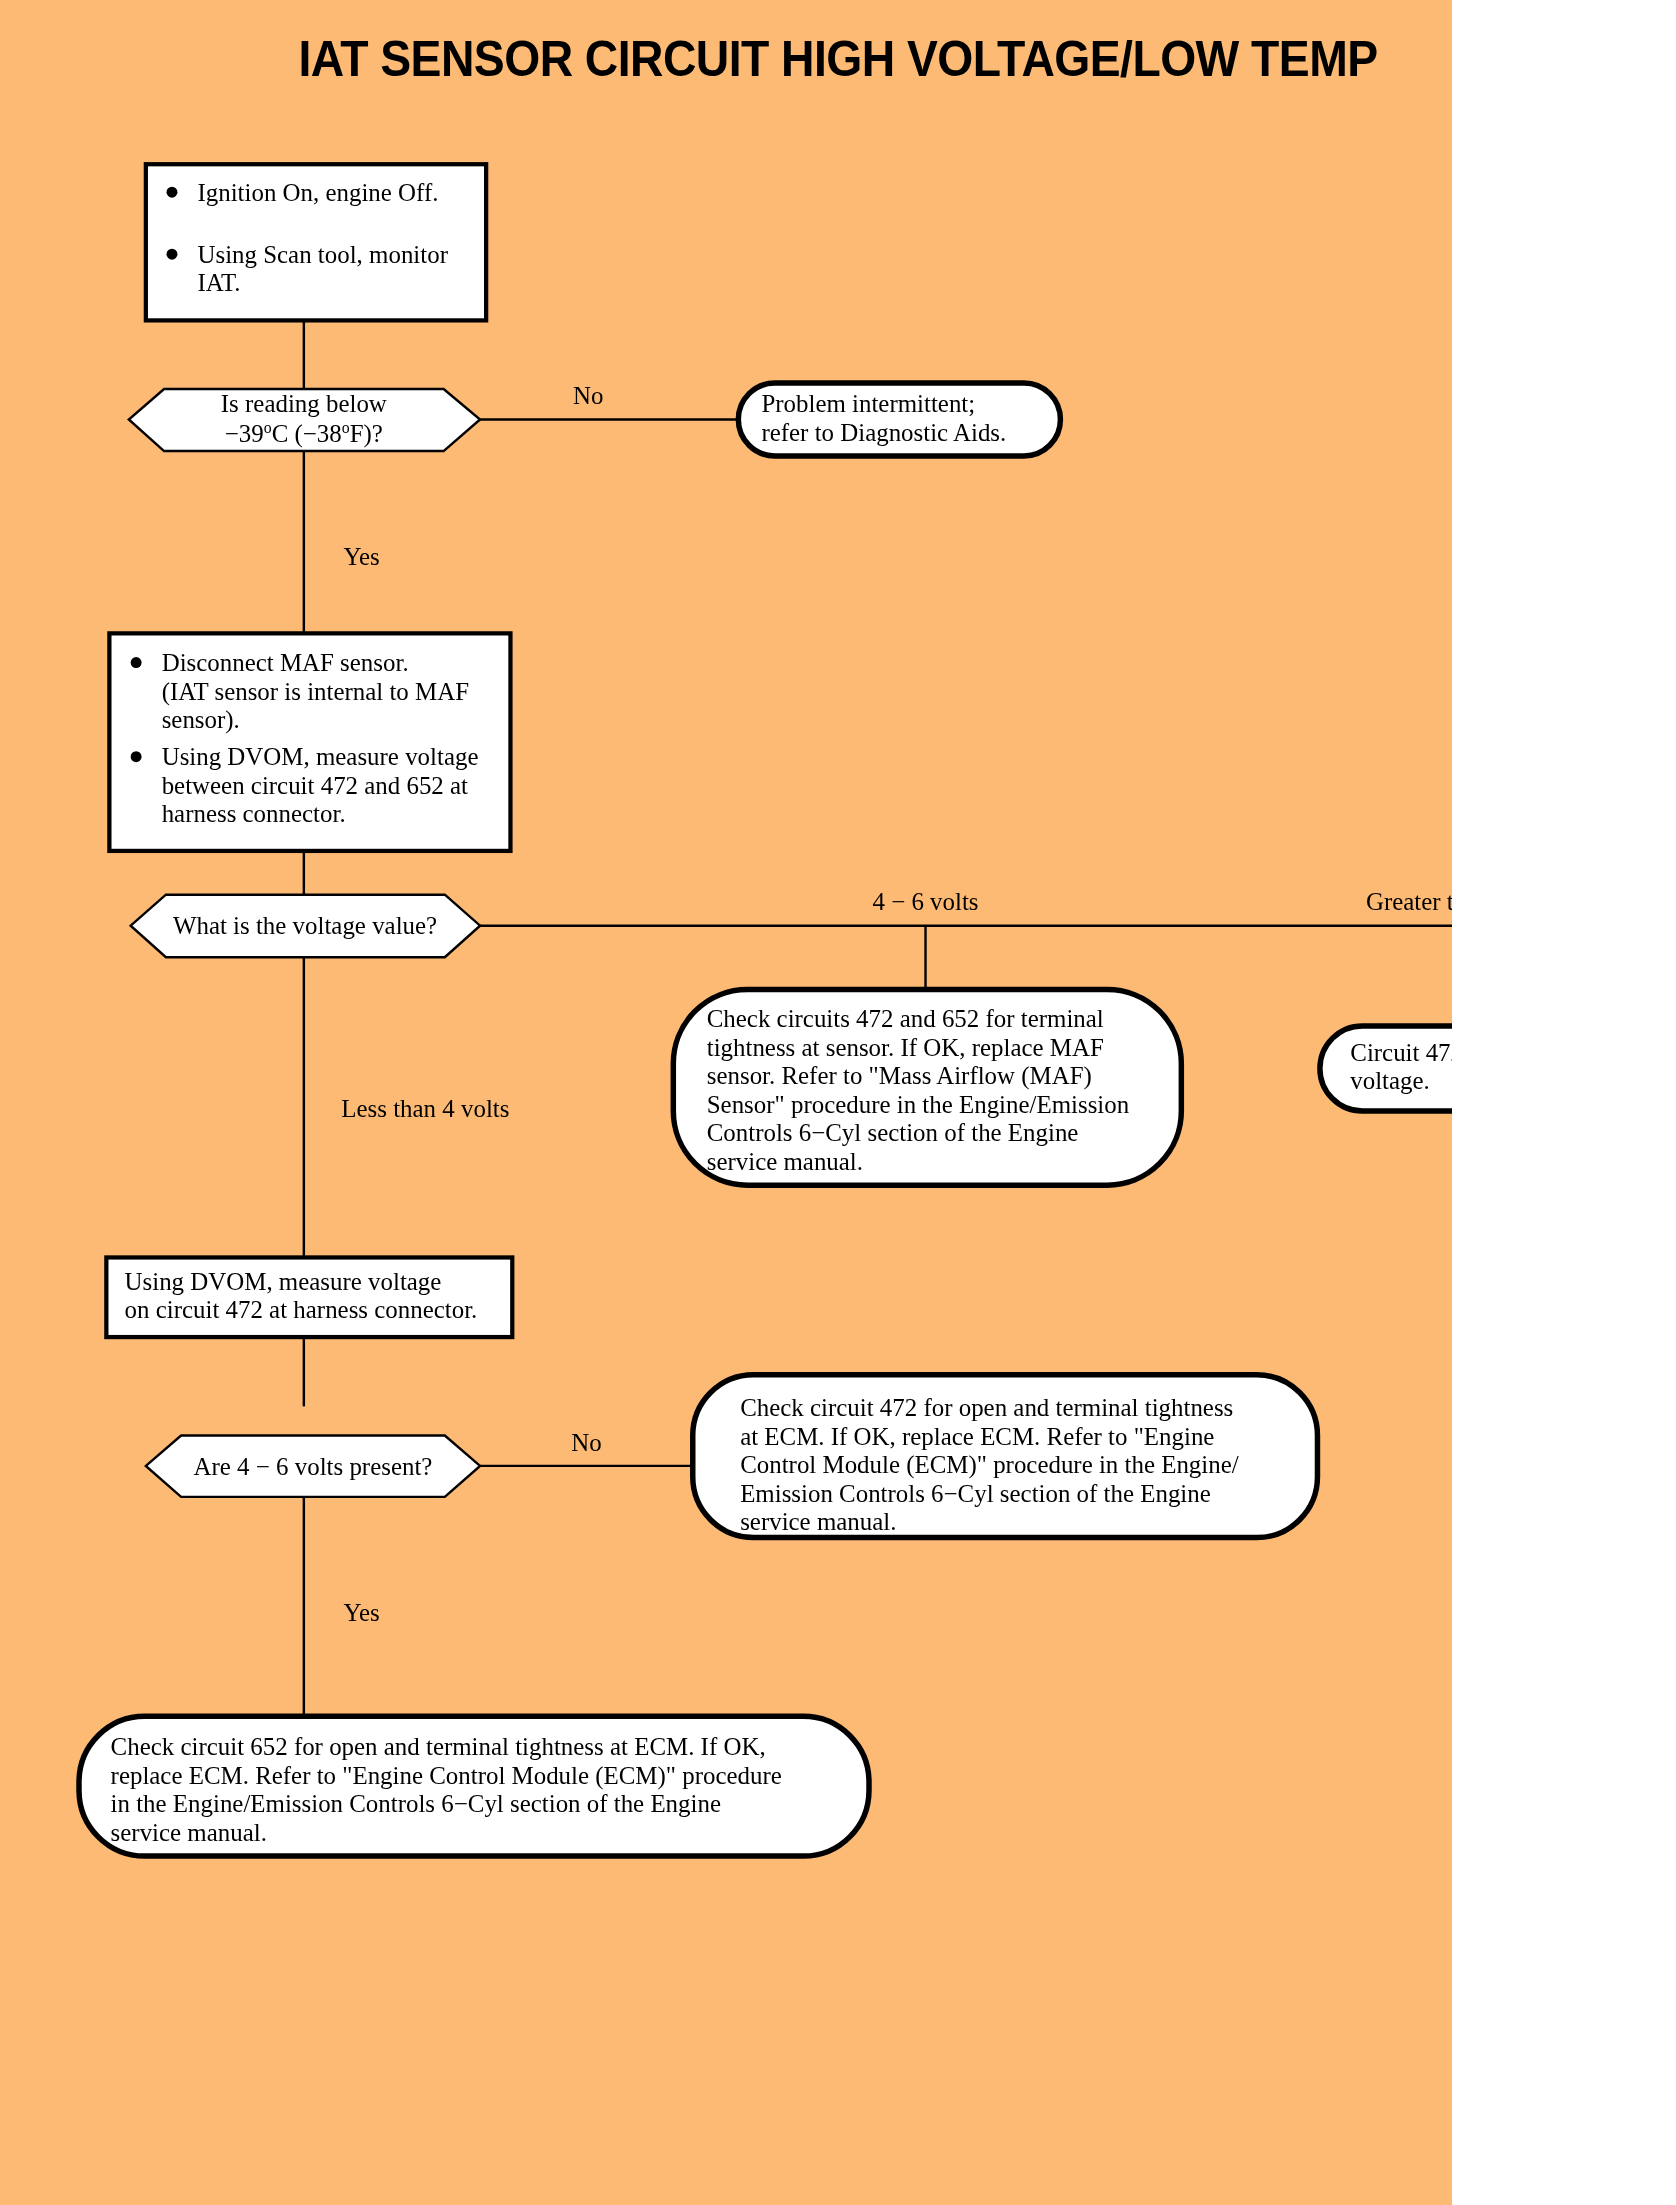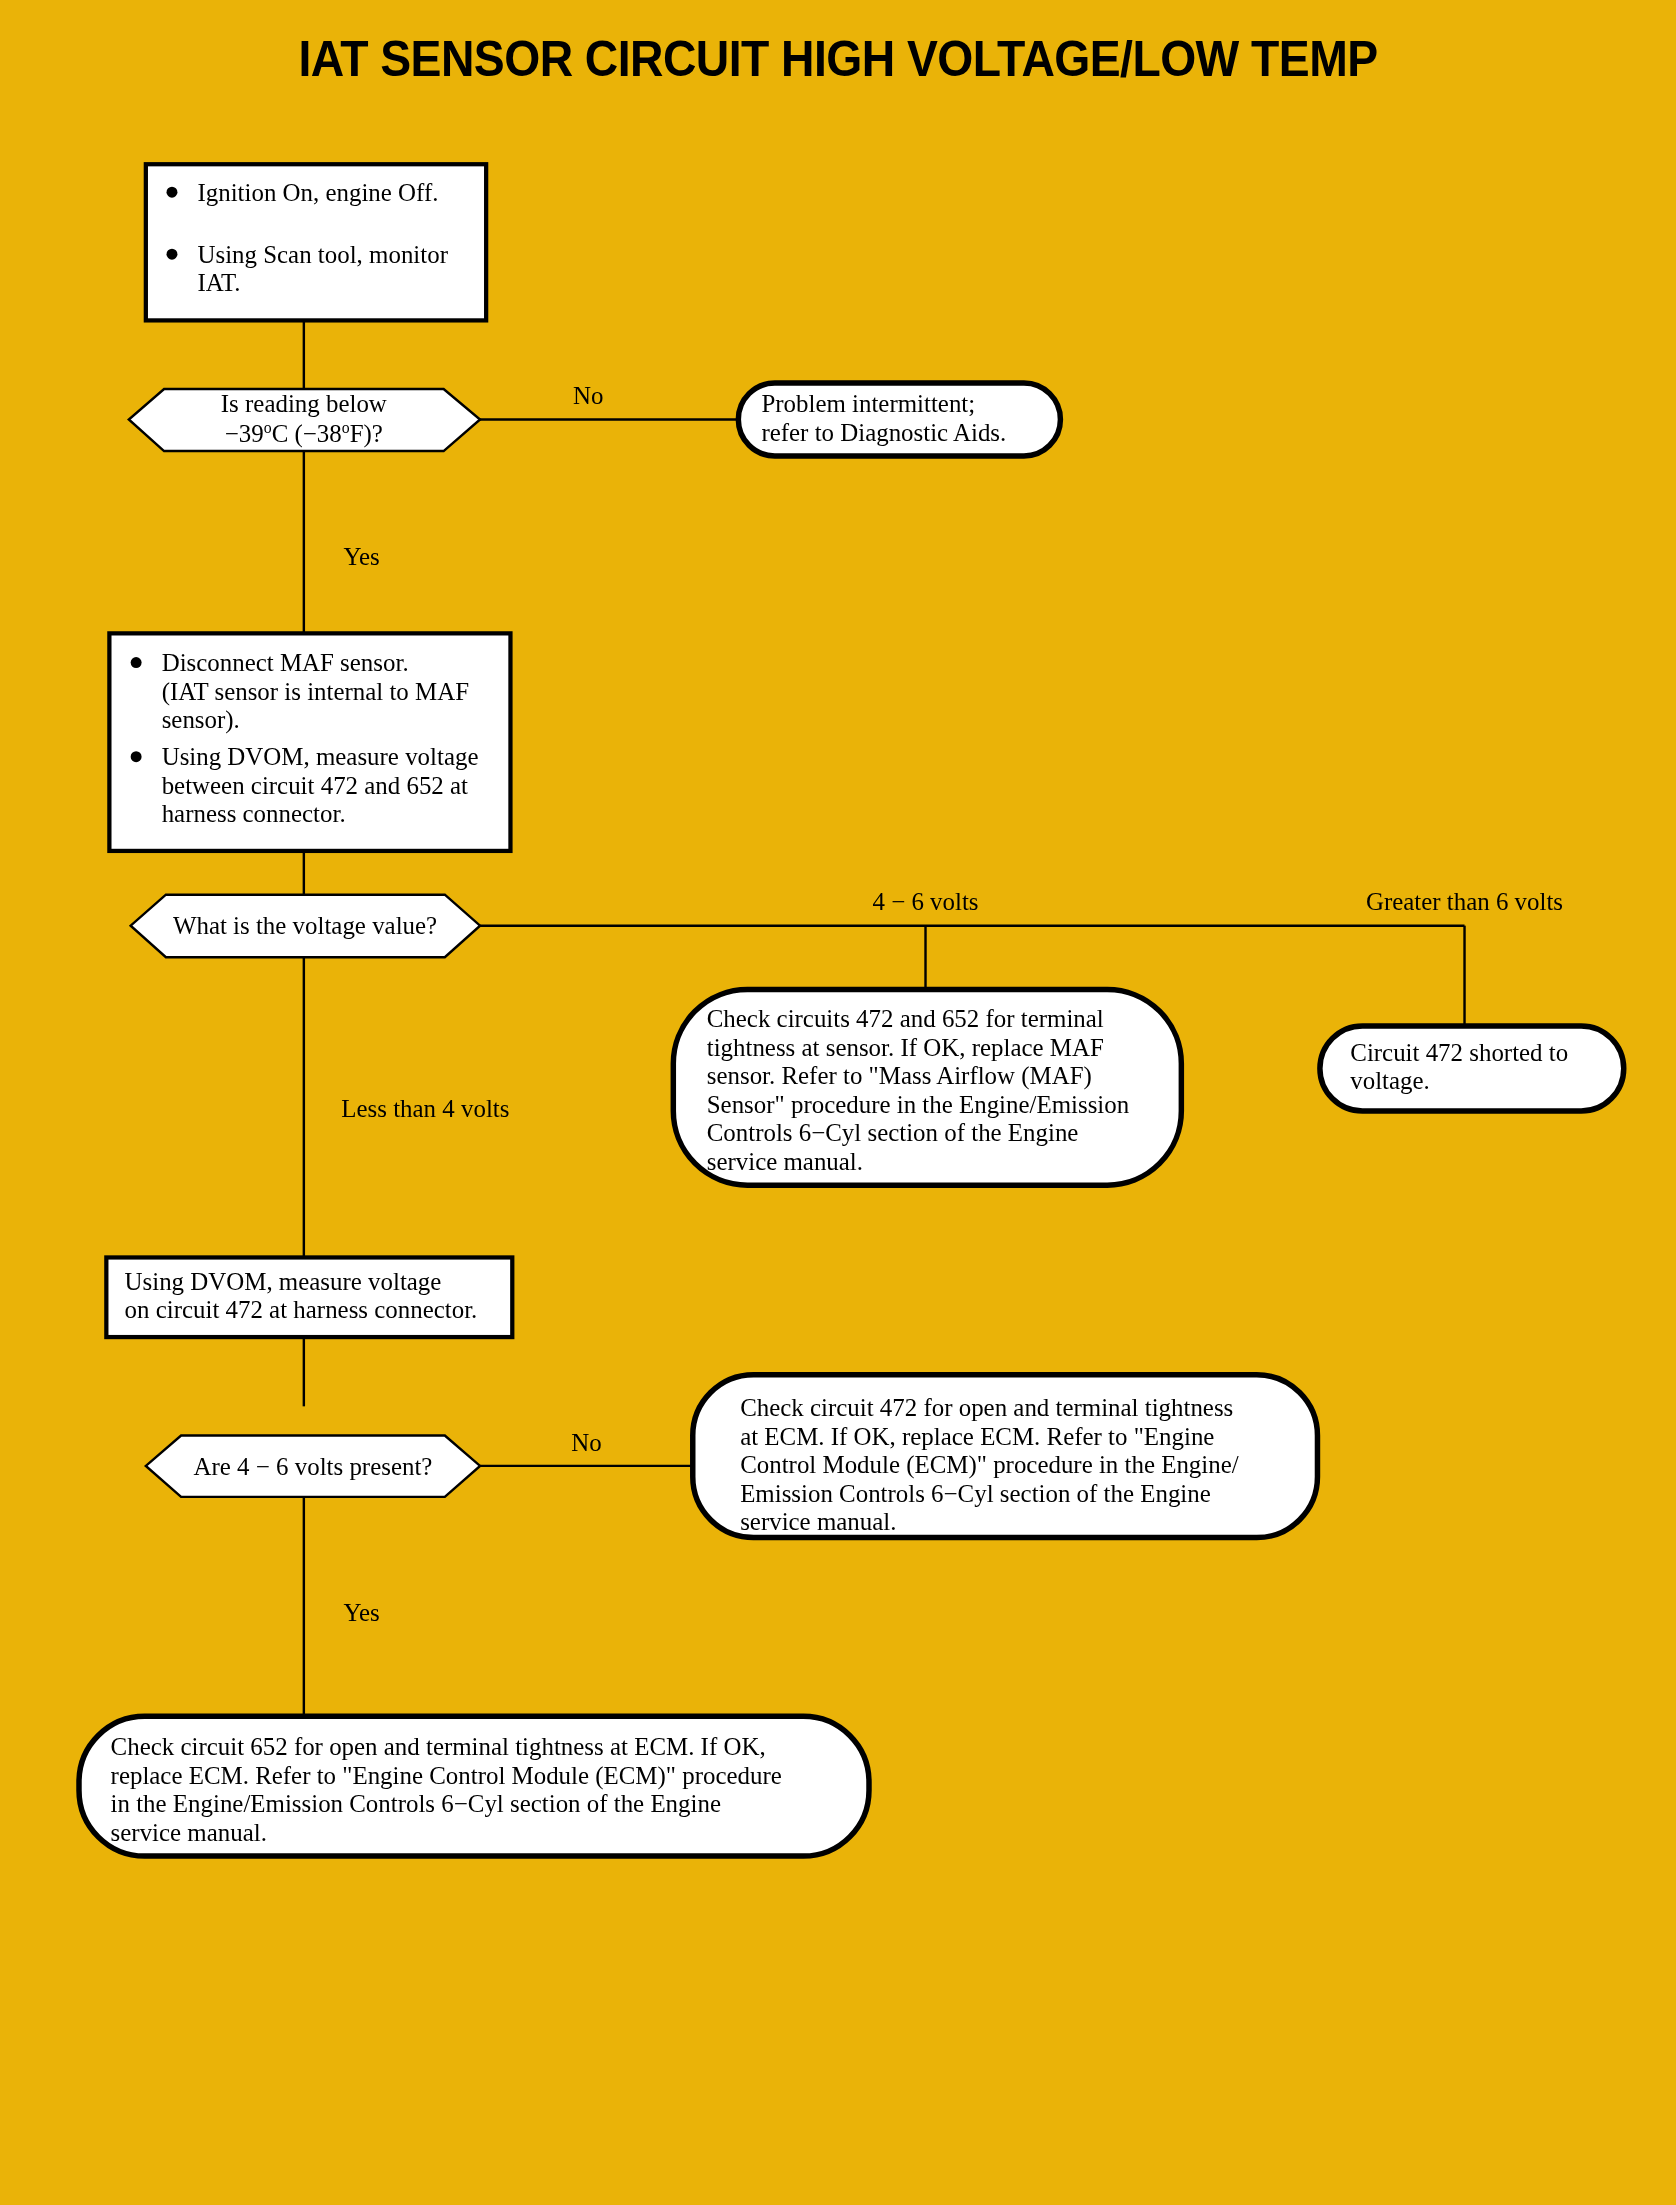--- a/index.html
+++ b/index.html
@@ -2,23 +2,23 @@
 <html style="font-size:9.7px"><head>
 <meta charset="utf-8">
 <style>
   html, body {
     margin: 0;
     padding: 0;
     background: #ffffff;
   }
   #page {
     position: relative;
-    width: 1676px;
+    width: 1452px;
     height: 2205px;
-    background: #eab308;
+    background: #fdba74;
     overflow: hidden;
     text-decoration: underline;
   }
   #chart-svg {
     position: absolute;
     left: 0;
     top: 0;
     width: 1676px;
     height: 2205px;
     display: block;

